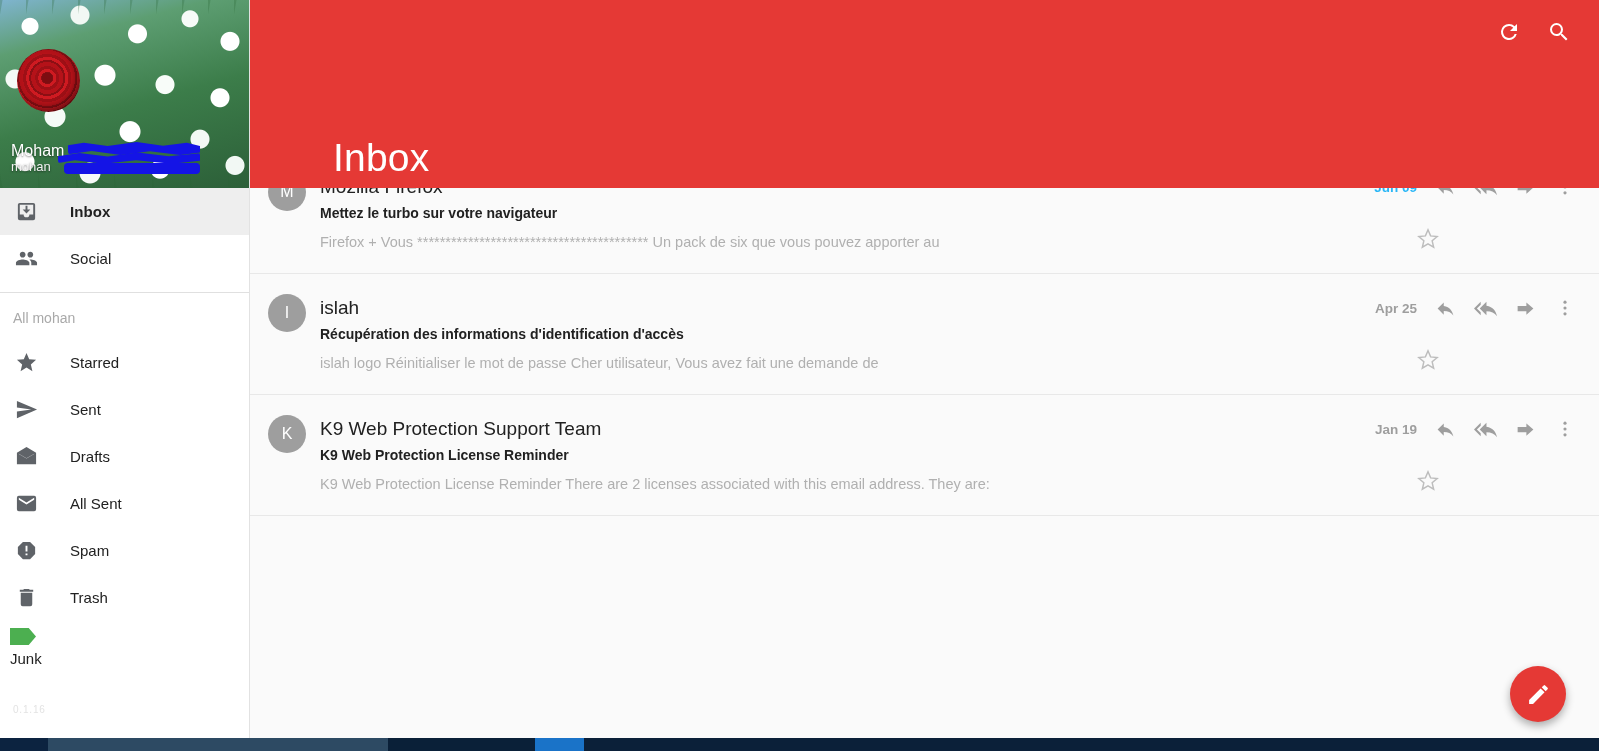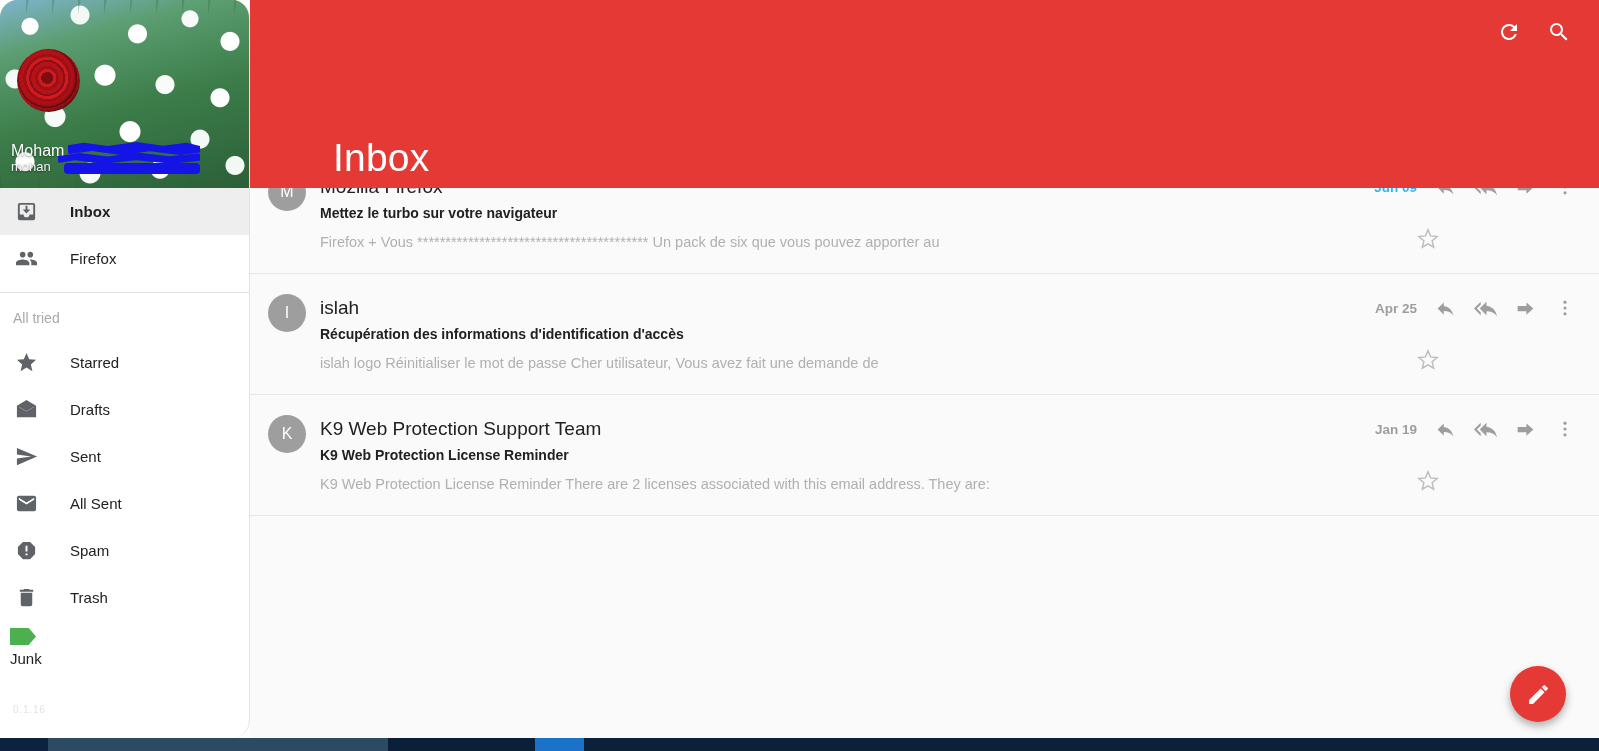--- a/index.html
+++ b/index.html
@@ -12,21 +12,20 @@
 
   #app { position: relative; width: 1599px; height: 751px; overflow: hidden; }
 
   
   #sidebar {
     position: absolute; left: 0; top: 0;
     width: 250px; height: 738px;
     background: #ffffff;
     border-right: 1px solid #e2e2e2;
     overflow: hidden;
-    border-radius: 18px;
   }
 
   #profile-header {
     position: relative;
     width: 250px; height: 188px;
     overflow: hidden;
   }
   .flower-bg {
     position: absolute; inset: 0;
     background-color: #8fb89b;
@@ -283,58 +282,58 @@
             </svg>
         </span>
         <span class="nav-label">Inbox</span>
       </div>
       <div class="nav-item">
         <span class="nav-icon">
           <svg viewBox="0 0 24 24">
               <path d="M16 11c1.66 0 2.99-1.34 2.99-3S17.66 5 16 5c-1.66 0-3 1.34-3 3s1.34 3 3 3zm-8 0c1.66 0 2.99-1.34 2.99-3S9.66 5 8 5C6.34 5 5 6.34 5 8s1.34 3 3 3zm0 2c-2.33 0-7 1.17-7 3.5V19h14v-2.5c0-2.33-4.67-3.5-7-3.5zm8 0c-.29 0-.62.02-.97.05 1.16.84 1.97 1.97 1.97 3.45V19h6v-2.5c0-2.33-4.67-3.5-7-3.5z"></path>
             </svg>
         </span>
-        <span class="nav-label">Firefox</span>
+        <span class="nav-label">Social</span>
       </div>
     </div>
 
     <div class="nav-divider"></div>
 
-    <div class="labels-header">All tried</div>
+    <div class="labels-header">All mohan</div>
 
     <div>
       <div class="label-item">
         <div class="label-row">
           <span class="label-icon">
             <svg viewBox="0 0 24 24">
                 <path fill="#5f6368" d="M12 17.27L18.18 21l-1.64-7.03L22 9.24l-7.19-.61L12 2 9.19 8.63 2 9.24l5.46 4.73L5.82 21z"></path>
               </svg>
           </span>
           <span class="label-text">Starred</span>
         </div>
       </div>
       <div class="label-item">
         <div class="label-row">
           <span class="label-icon">
             <svg viewBox="0 0 24 24">
-                <path fill="#5f6368" d="M22 8l-10-6L2 8v12h20V8zm-2 1.5L12 14 4 9.5V9l8 4.8L20 9v.5z"></path>
-                <path fill="#5f6368" d="M4 11.2V19h16v-7.8l-8 4.8-8-4.8z"></path>
-              </svg>
-          </span>
-          <span class="label-text">Drafts</span>
+                <path fill="#5f6368" d="M2.01 21L23 12 2.01 3 2 10l15 2-15 2z"></path>
+              </svg>
+          </span>
+          <span class="label-text">Sent</span>
         </div>
       </div>
       <div class="label-item">
         <div class="label-row">
           <span class="label-icon">
             <svg viewBox="0 0 24 24">
-                <path fill="#5f6368" d="M2.01 21L23 12 2.01 3 2 10l15 2-15 2z"></path>
-              </svg>
-          </span>
-          <span class="label-text">Sent</span>
+                <path fill="#5f6368" d="M22 8l-10-6L2 8v12h20V8zm-2 1.5L12 14 4 9.5V9l8 4.8L20 9v.5z"></path>
+                <path fill="#5f6368" d="M4 11.2V19h16v-7.8l-8 4.8-8-4.8z"></path>
+              </svg>
+          </span>
+          <span class="label-text">Drafts</span>
         </div>
       </div>
       <div class="label-item">
         <div class="label-row">
           <span class="label-icon">
             <svg viewBox="0 0 24 24">
                 <path fill="#5f6368" d="M20 4H4a2 2 0 0 0-2 2v12a2 2 0 0 0 2 2h16a2 2 0 0 0 2-2V6a2 2 0 0 0-2-2zm0 4l-8 5-8-5V6l8 5 8-5v2z"></path>
               </svg>
           </span>
           <span class="label-text">All Sent</span>

